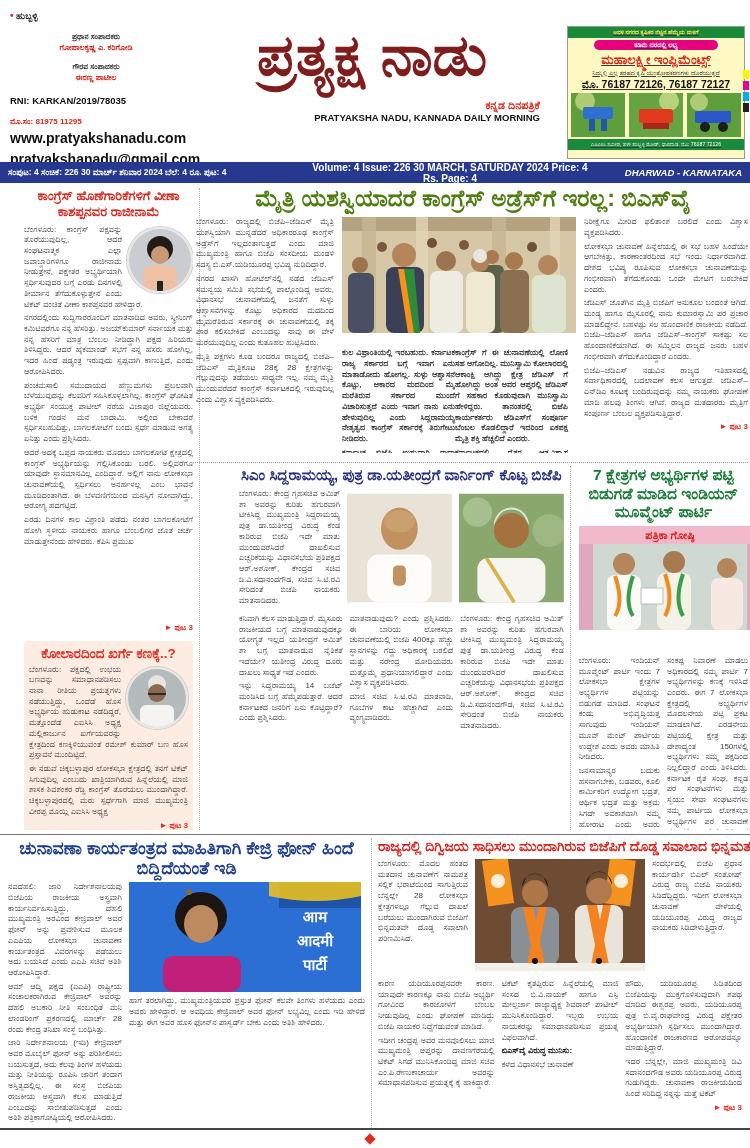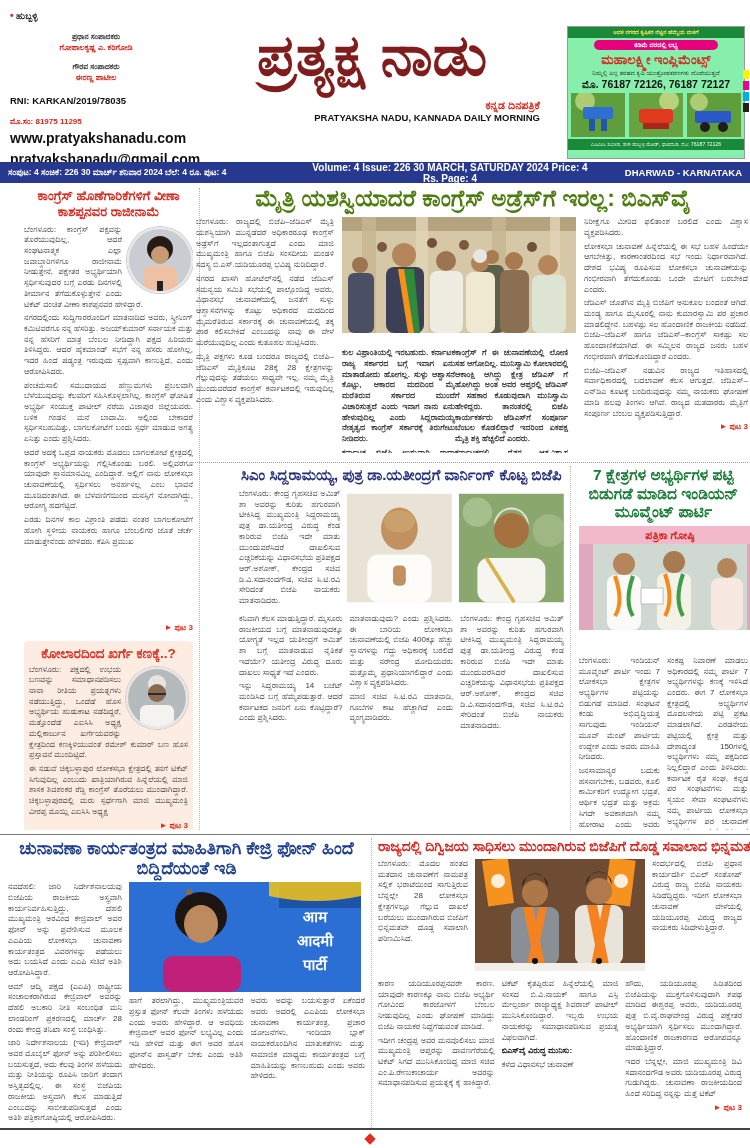--- a/index.html
+++ b/index.html
@@ -14,36 +14,36 @@
   .ed .nm{color:#d7281e;font-size:8px;font-weight:bold;}
   .rni{font-weight:bold;font-size:9.5px;color:#111;margin-top:10px;}
   .ph{color:#d7281e;font-size:8px;font-weight:bold;margin-top:8px;}
   .web,.mail{font-weight:bold;font-size:14px;color:#111;}
   .masthead{position:absolute;left:186px;top:14px;width:372px;text-align:center;}
   .masthead .ttl{color:#7f1d1d;font-size:57px;font-weight:bold;line-height:1.45;white-space:nowrap;}
   .tagl{margin-top:2px;text-align:right;padding-right:18px;}
   .tagl .kn{color:#d7281e;font-size:11px;font-weight:bold;}
   .tagl .en{color:#111;font-size:9.5px;font-weight:bold;}
   
-  .adbox{position:absolute;left:567px;top:26px;width:178px;height:133px;border:1px solid #999;background:#86efac;box-sizing:border-box;font-size:0;}
+  .adbox{position:absolute;left:567px;top:26px;width:178px;height:133px;border:1px solid #999;background:#fef9c3;box-sizing:border-box;font-size:0;text-decoration:underline;}
   .ad-top{background:#188a3a;color:#ffe94d;font-size:5.8px;text-align:center;padding:2px 1px;font-weight:bold;}
   .ad-rib{width:70%;margin:2px auto 0;background:#e6007e;color:#fff;font-size:6.5px;text-align:center;border-radius:6px;padding:1px 0;font-weight:bold;}
   .ad-ttl{color:#d7231c;font-size:13px;font-weight:bold;text-align:center;margin-top:2px;}
   .ad-l2{color:#222;font-size:6.3px;text-align:center;margin-top:1px;}
   .ad-ph{color:#111;font-size:10.5px;font-weight:bold;text-align:center;margin-top:1px;}
   .ad-pics{display:flex;justify-content:space-between;padding:2px 3px;}
   .ad-bot{background:#188a3a;color:#fff;font-size:5.2px;text-align:center;padding:2px 1px;}
   .calib{position:absolute;right:1px;top:70px;width:6px;}
   .calib div{width:6px;height:9px;margin-bottom:2px;}
   
   .infobar{position:absolute;left:0;top:162px;width:750px;height:21px;background:#27388f;color:#fff;
            display:flex;align-items:center;box-sizing:border-box;padding:0 8px;}
   .ib-kn{font-size:8.5px;font-weight:bold;width:300px;}
   .ib-en{font-size:10px;font-weight:bold;flex:1;text-align:center;}
-  .ib-rg{font-size:9.5px;font-weight:bold;width:150px;text-align:right;}
+  .ib-rg{font-size:9.5px;font-weight:bold;width:150px;text-align:right;font-style:italic;}
   
   .bt{font-size:8px;line-height:1.34;text-align:justify;color:#3c3c3c;}
   .bt p{margin:0 0 3px 0;}
   .cont{color:#e02d1f;font-size:8px;font-weight:bold;text-align:right;display:block;}
   .subhead{font-weight:bold;color:#111;}
   
   .leftcol{position:absolute;left:16px;top:188px;width:184px;height:642px;box-sizing:border-box;
            padding:0 6px 0 8px;border-right:1px dotted #b5b5b5;overflow:hidden;}
   .h-veena{color:#d7281e;font-size:13px;font-weight:bold;text-align:center;line-height:1.25;}
   .veena-body{height:398px;overflow:hidden;margin-top:4px;}
@@ -356,23 +356,20 @@
           <text x="186" y="88" text-anchor="middle" font-size="15" font-weight="bold" fill="#ffffff">पार्टी</text>
           <ellipse cx="72" cy="34" rx="26" ry="24" fill="#1d1512"></ellipse>
           <ellipse cx="72" cy="42" rx="17" ry="19" fill="#bd8a5f"></ellipse>
           <rect x="34" y="74" width="78" height="36" rx="10" fill="#c02079"></rect>
           <circle cx="60" cy="10" r="3" fill="#8a6a45"></circle>
         </svg>
         <div class="kejri-two">
           <div class="bt">
             <p>ಹಾಗೆ ತರಲಾಗಿದ್ದು, ಮುಖ್ಯಮಂತ್ರಿಯವರ ಪ್ರಸ್ತುತ ಫೋನ್ ಕೆಲವೇ ತಿಂಗಳು ಹಳೆಯದು ಎಂದು ಅವರು ಹೇಳಿದ್ದಾರೆ. ಆ ಅವಧಿಯ ಕೇಜ್ರಿವಾಲ್ ಅವರ ಫೋನ್ ಲಭ್ಯವಿಲ್ಲ ಎಂದು ಇಡಿ ಹೇಳಿದೆ ಮತ್ತು ಈಗ ಅವರ ಹೊಸ ಫೋನ್‌ನ ಪಾಸ್ವರ್ಡ್ ಬೇಕು ಎಂದು ಅತಿಶಿ ಹೇಳಿದರು.</p>
           </div>
-          <div class="bt">
-            <p>ಅವರು ಅದನ್ನು ಬಯಸುತ್ತಾರೆ ಏಕೆಂದರೆ ಅವರು ಅದರಲ್ಲಿ ಎಎಪಿಯ ಲೋಕಸಭಾ ಚುನಾವಣಾ ಕಾರ್ಯತಂತ್ರ, ಪ್ರಚಾರ ಯೋಜನೆಗಳು, ಇಂಡಿಯಾ ಬ್ಲಾಕ್ ನಾಯಕರೊಂದಿಗಿನ ಮಾತುಕತೆಗಳು ಮತ್ತು ಸಾಮಾಜಿಕ ಮಾಧ್ಯಮ ಕಾರ್ಯತಂತ್ರದ ಬಗ್ಗೆ ಮಾಹಿತಿಯನ್ನು ಕಾಣಬಹುದು ಎಂದು ಅವರು ಹೇಳಿದರು.</p>
-          </div>
         </div>
       </div>
     </div>
   </div>
   <div class="bjp">
     <div class="h-bjp">ರಾಜ್ಯದಲ್ಲಿ ದಿಗ್ವಿಜಯ ಸಾಧಿಸಲು ಮುಂದಾಗಿರುವ ಬಿಜೆಪಿಗೆ ದೊಡ್ಡ ಸವಾಲಾದ ಭಿನ್ನಮತ</div>
     <div class="bjp-r1">
       <div class="bl bt">
         <p>ಬೆಂಗಳೂರು: ಮೊದಲ ಹಂತದ ಮತದಾನ ಚುನಾವಣೆಗೆ ನಾಮಪತ್ರ ಸಲ್ಲಿಕೆ ಭರಾಟೆಯಿಂದ ಸಾಗುತ್ತಿರುವ ಬೆನ್ನಲ್ಲೇ 28 ಲೋಕಸಭಾ ಕ್ಷೇತ್ರಗಳಲ್ಲೂ ಗೆಲ್ಲುವ ದಾಖಲೆ ಬರೆಯಲು ಮುಂದಾಗಿರುವ ಬಿಜೆಪಿಗೆ ಭಿನ್ನಮತವೇ ದೊಡ್ಡ ಸವಾಲಾಗಿ ಪರಿಣಮಿಸಿದೆ.</p>
       </div>

